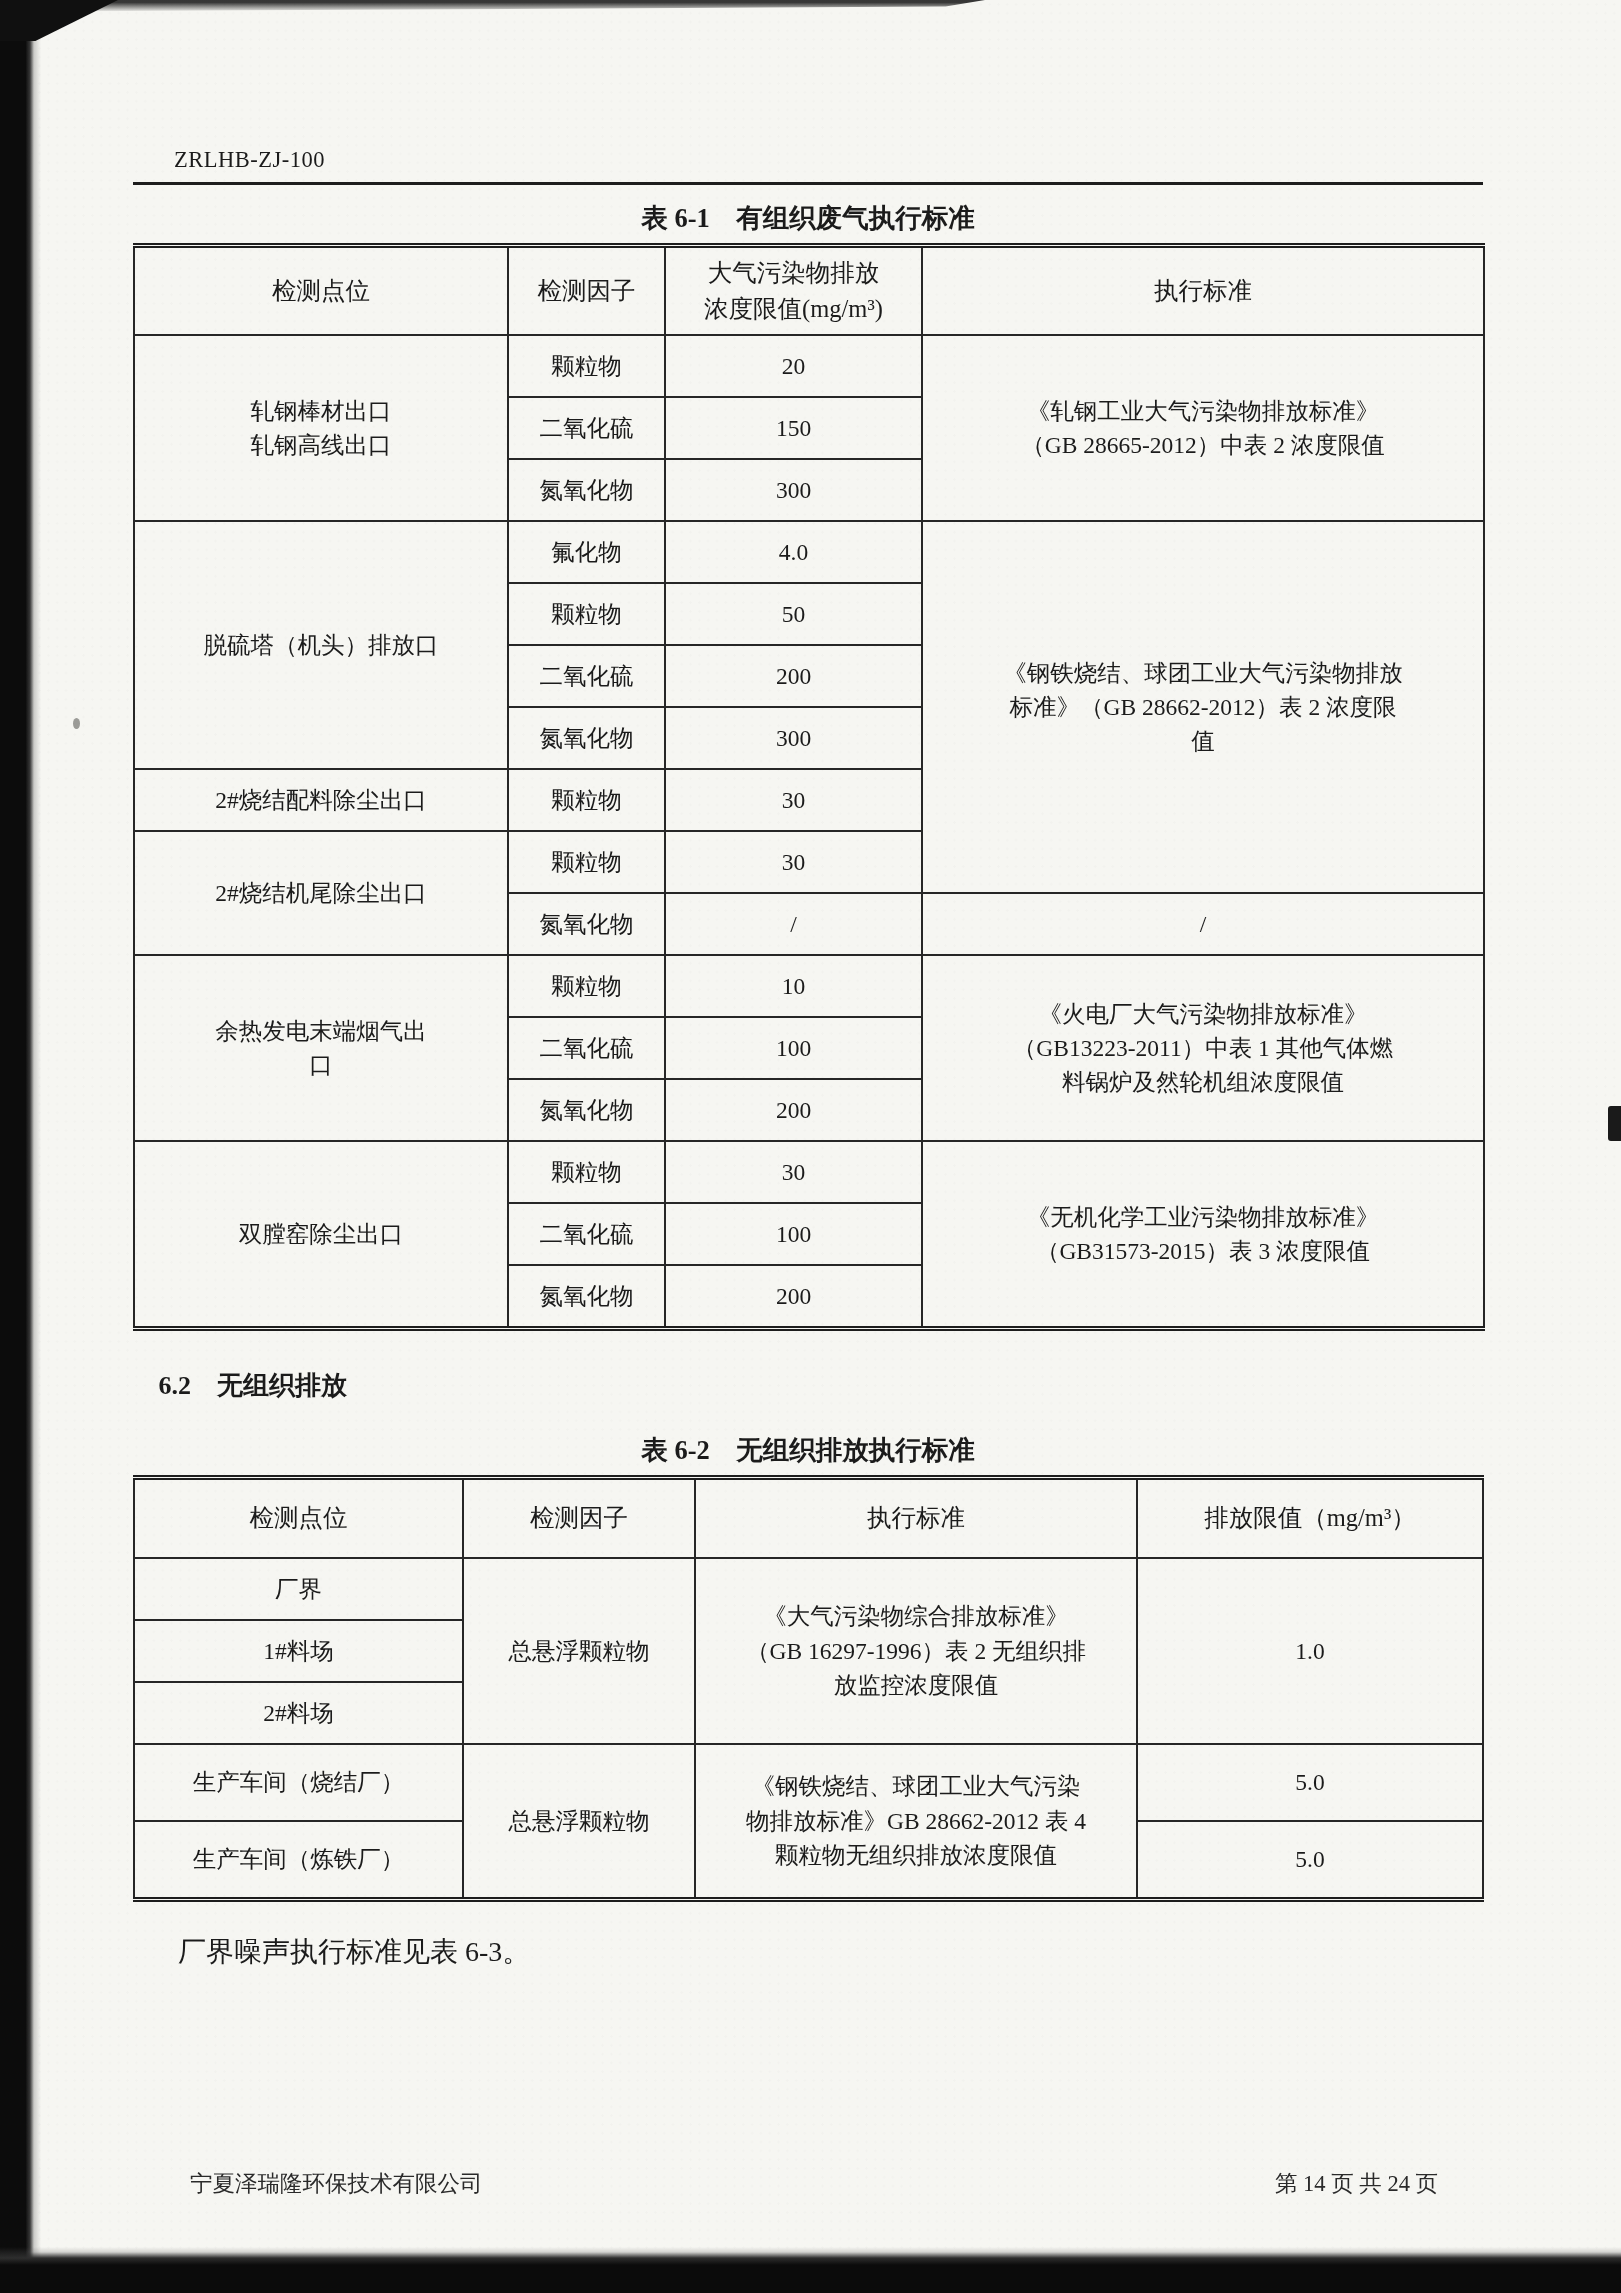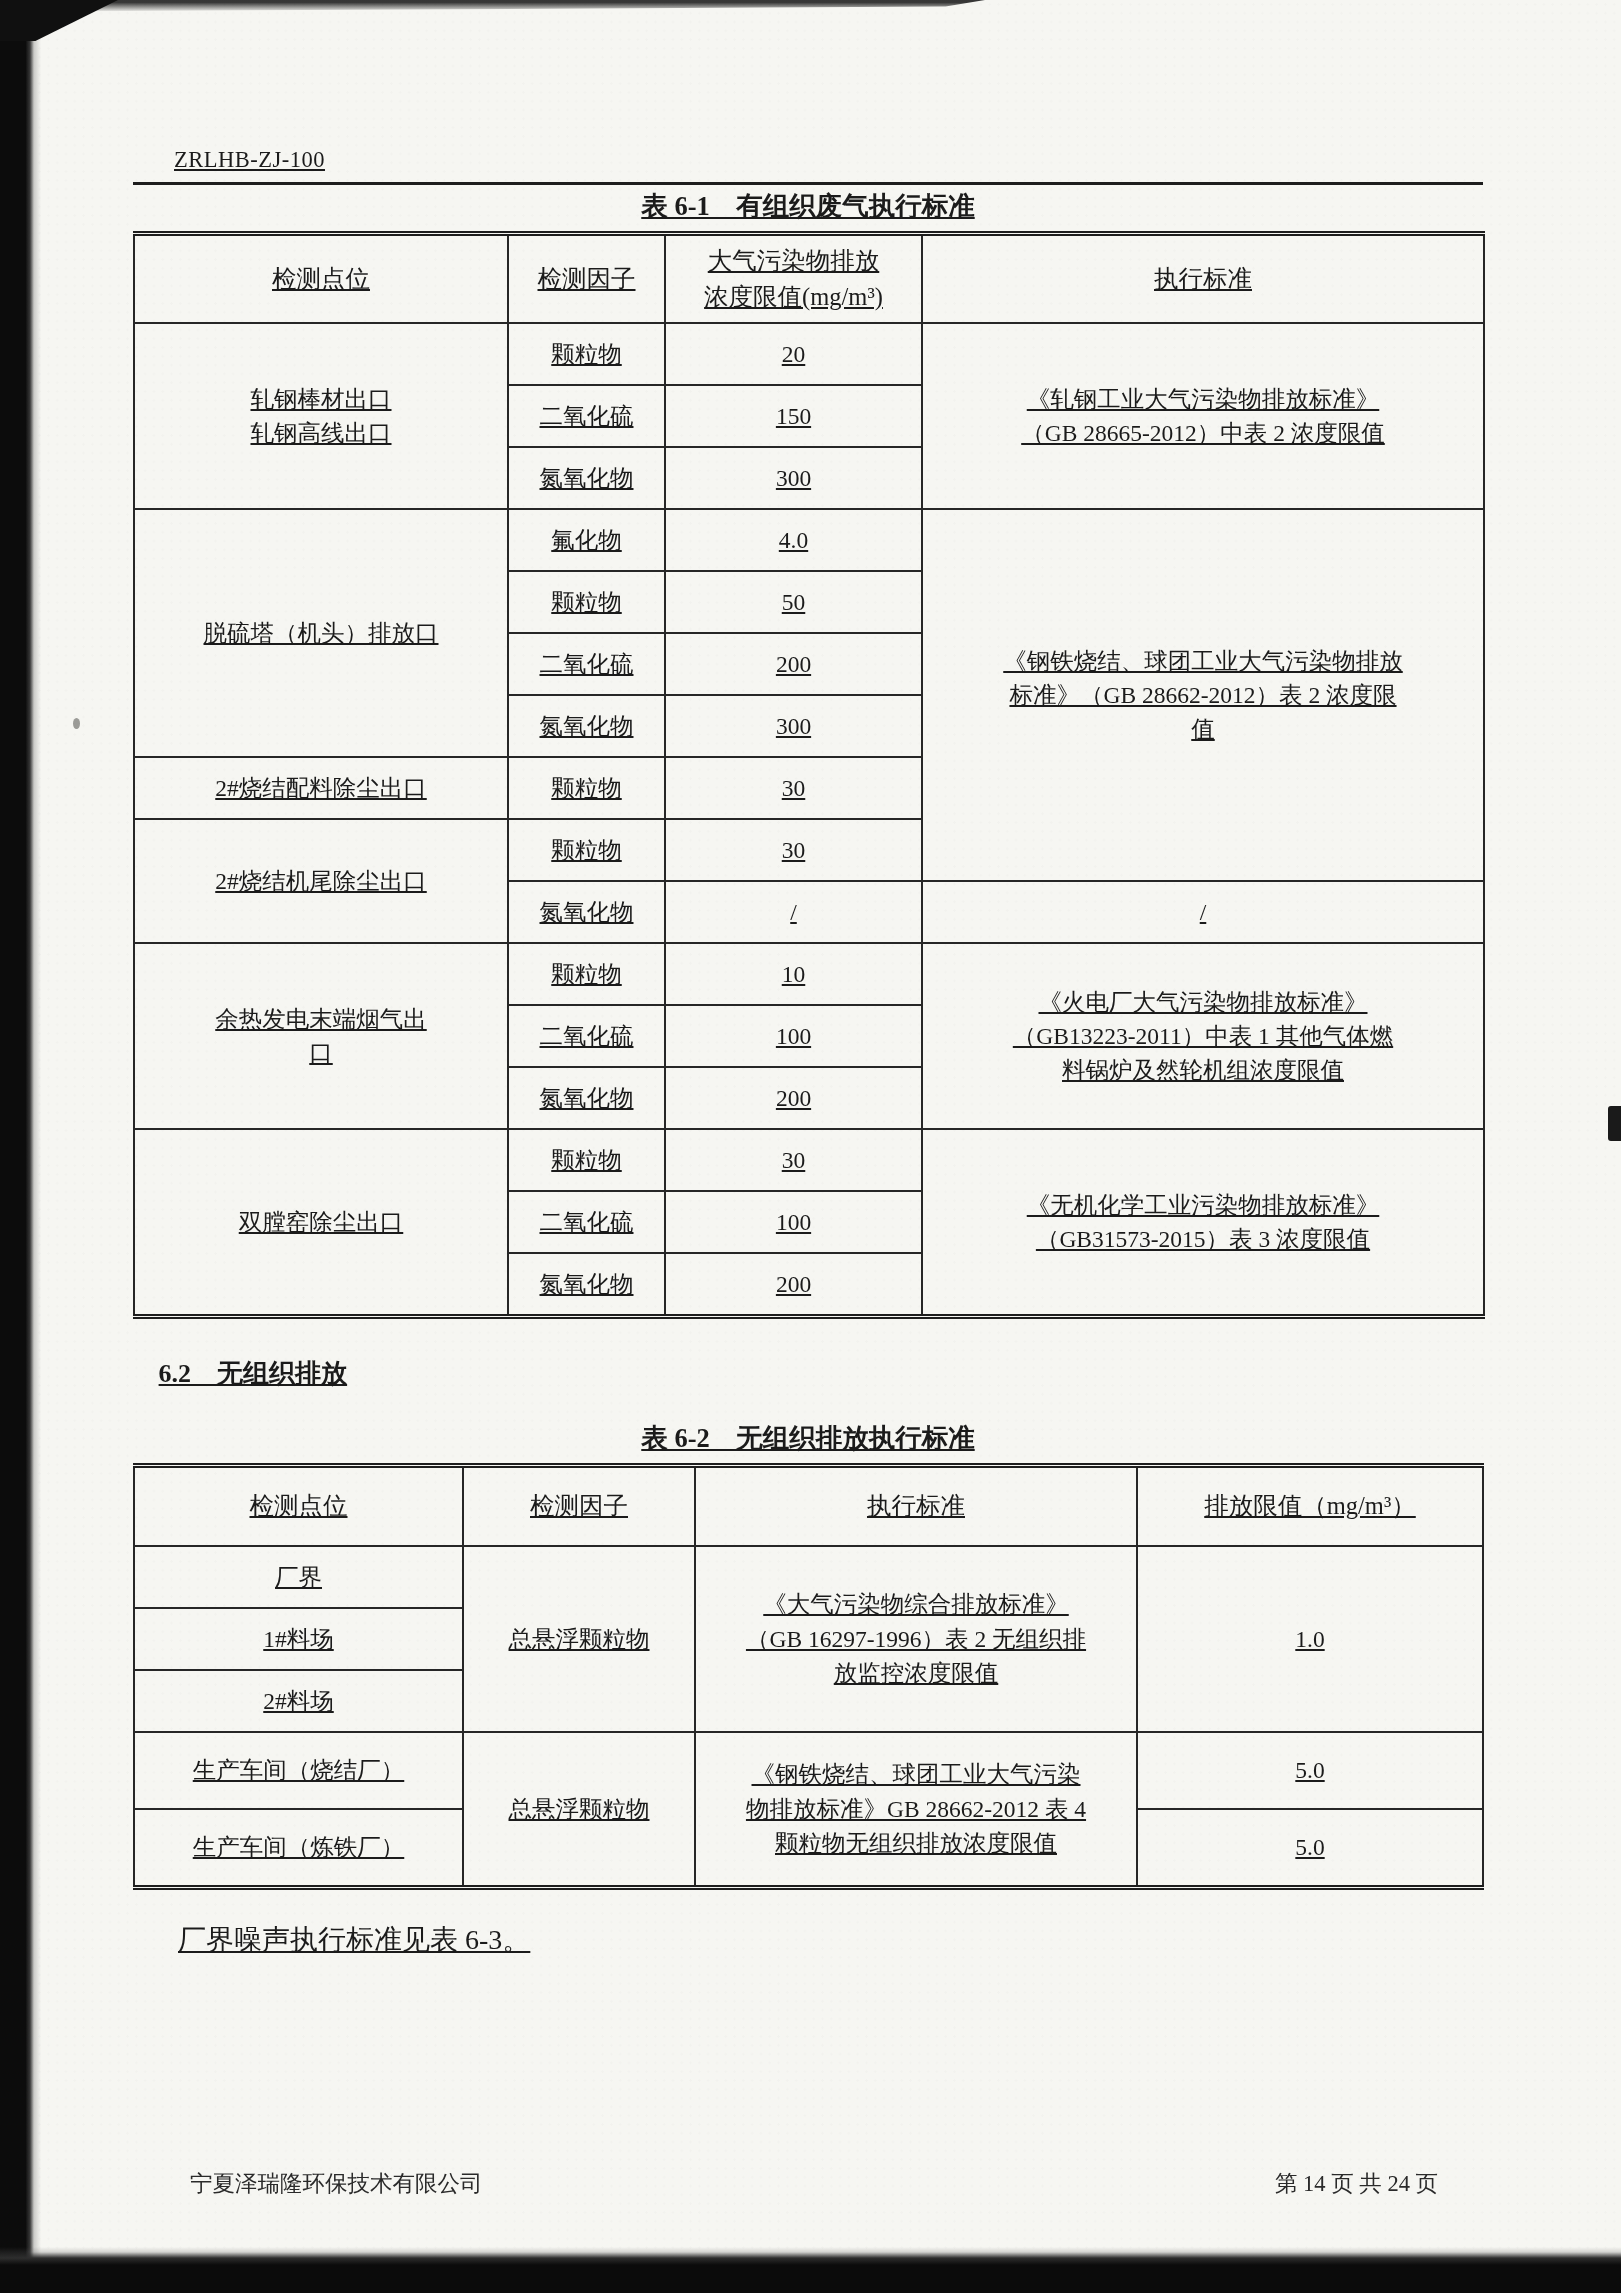--- a/index.html
+++ b/index.html
@@ -17,28 +17,28 @@
   .edge-bottom{position:absolute;left:0;bottom:0;width:1621px;height:47px;
     background:linear-gradient(0deg,#0b0b0b 0,#0b0b0b 29px,#2e2e2e 36px,rgba(90,90,90,.22) 42px,rgba(120,120,120,0) 47px);}
   .edge-top{position:absolute;left:0;top:0;width:985px;height:11.8px;opacity:.85;
     background:linear-gradient(180deg,#151515 20%,rgba(40,40,40,.4) 70%,transparent 100%);
     clip-path:polygon(0 0,100% 0,96% 55%,0 100%);}
   .corner-tl{position:absolute;left:0;top:0;width:118px;height:41px;background:#101010;
     clip-path:polygon(0 0,100% 0,30% 100%,0 100%);}
   .nick-right{position:absolute;right:0;top:1106px;width:12.7px;height:35px;background:#1a1a1a;border-radius:2.9px 0 0 2.9px;}
   .speck{position:absolute;left:73px;top:718px;width:6.9px;height:10.8px;background:#9b9b97;border-radius:50%;}
 
-  .content{position:absolute;left:133px;top:0;width:1350px;text-decoration:underline;}
+  .content{position:absolute;left:133px;top:0;width:1350px;}
 
   .doc-header{margin-top:147px;display:flex;align-items:baseline;
     border-bottom:3.9px solid #1d1d1d;padding-bottom:8.8px;font-size:22.5px;}
   .doc-code{flex:0 0 auto;padding-left:41px;letter-spacing:0.5px;}
   .doc-title{flex:1 1 auto;text-align:center;padding-right:118px;}
 
-  .caption{text-align:center;font-weight:bold;font-size:26.5px;margin-top:3px;}
+  .caption{text-align:center;font-weight:bold;font-size:26.5px;margin-top:15px;}
   .caption2{margin-top:29px;}
 
   table.t{border-collapse:collapse;table-layout:fixed;width:1350px;margin-top:6.9px;
     border-left:2px solid #222;border-right:2px solid #222;
     border-top:5.9px double #1d1d1d;border-bottom:5.9px double #1d1d1d;border-radius:8px;}
   table.t th,table.t td{border:2px solid #262626;text-align:center;vertical-align:middle;
     padding:2px 7.8px;font-size:23.5px;line-height:1.45;font-weight:normal;}
   table.t1 th{height:82px;font-size:24.5px;}
   table.t1 tbody td{height:56px;}
   table.t2 th{height:73px;font-size:24.5px;}

